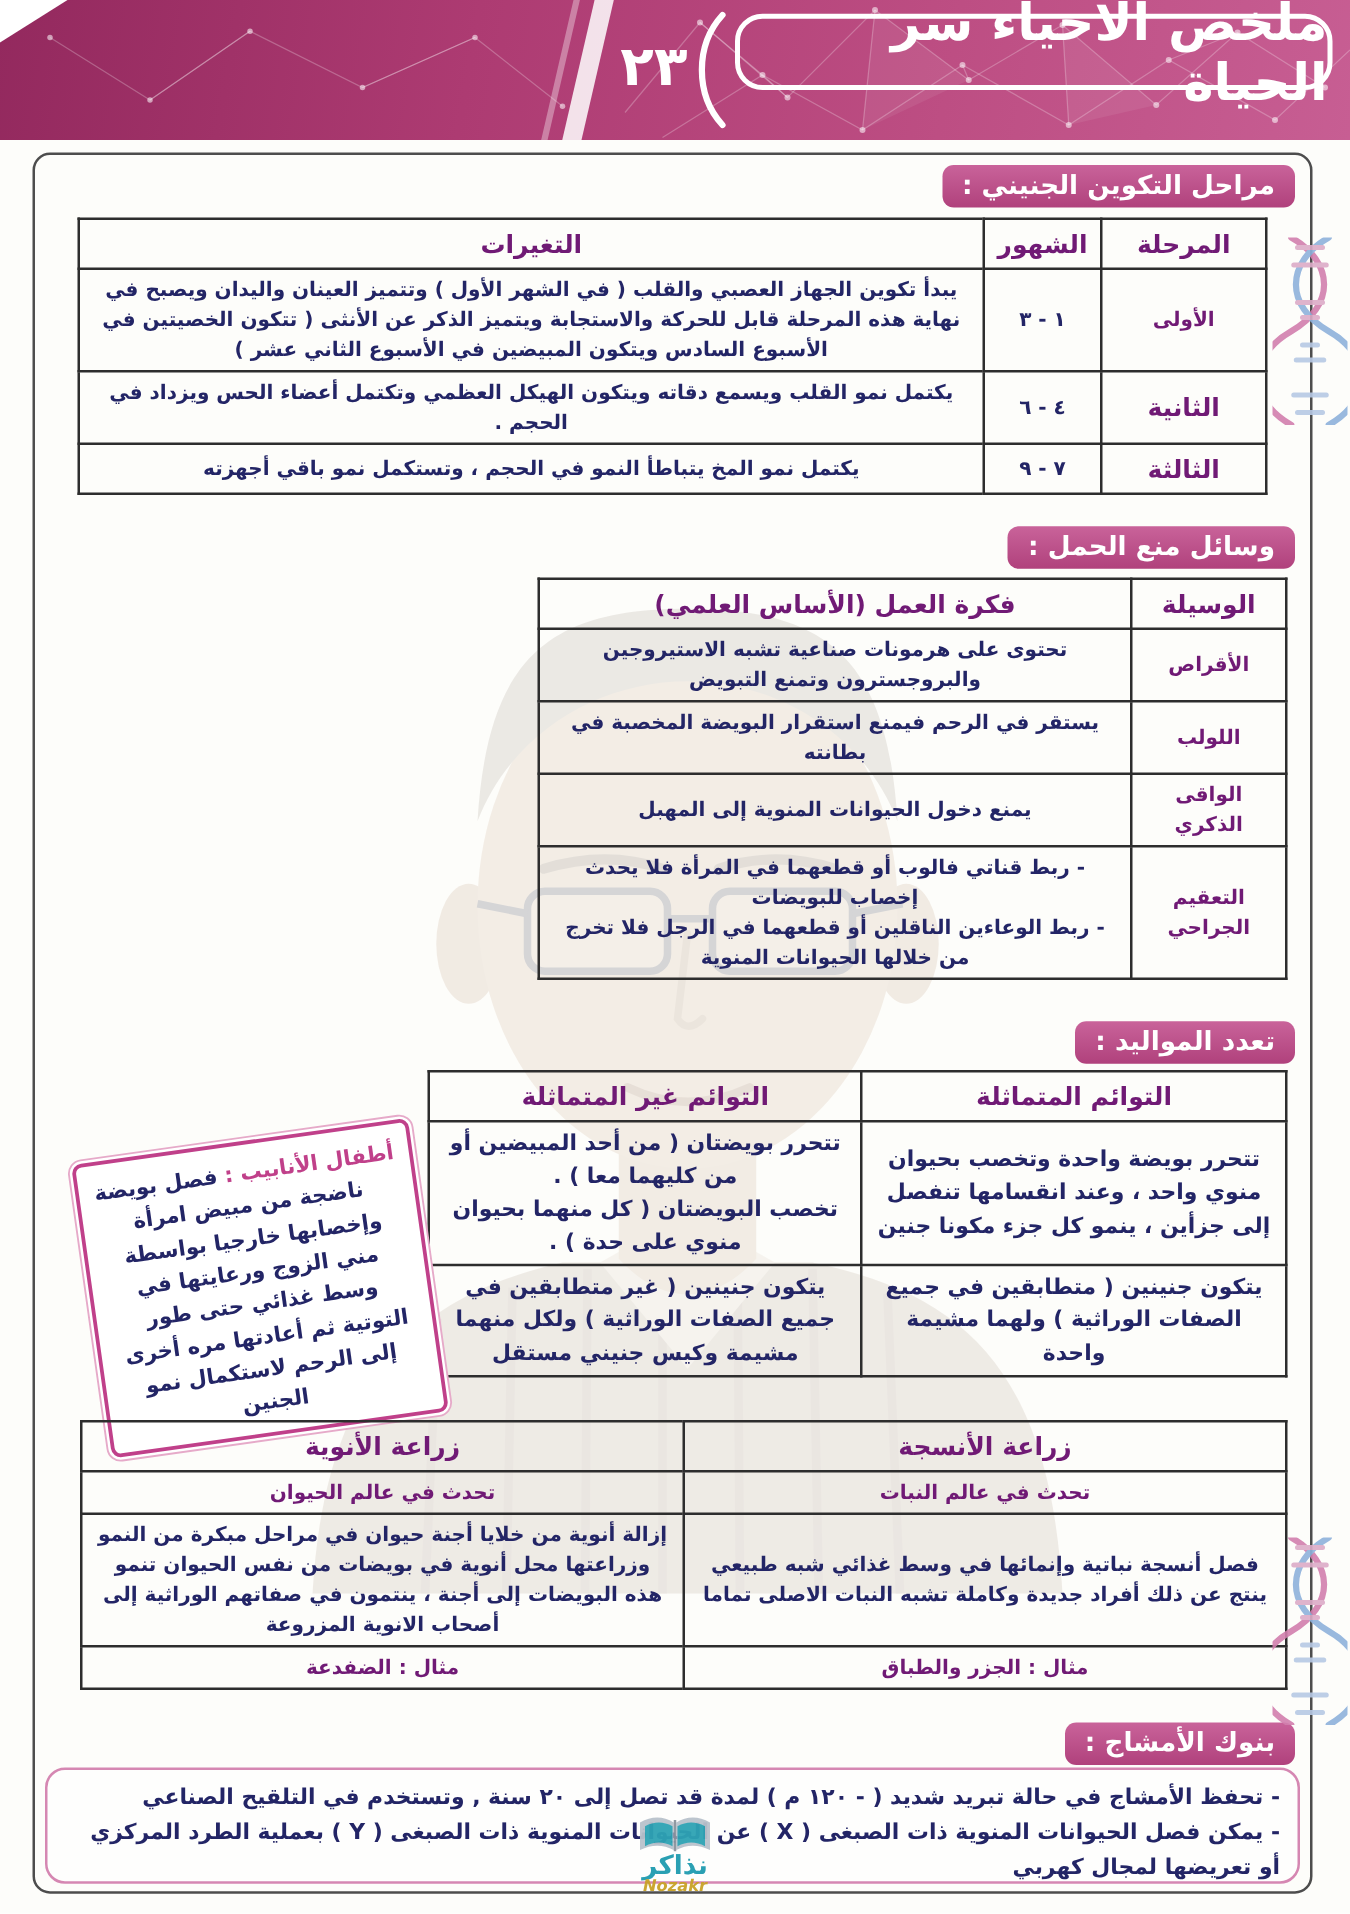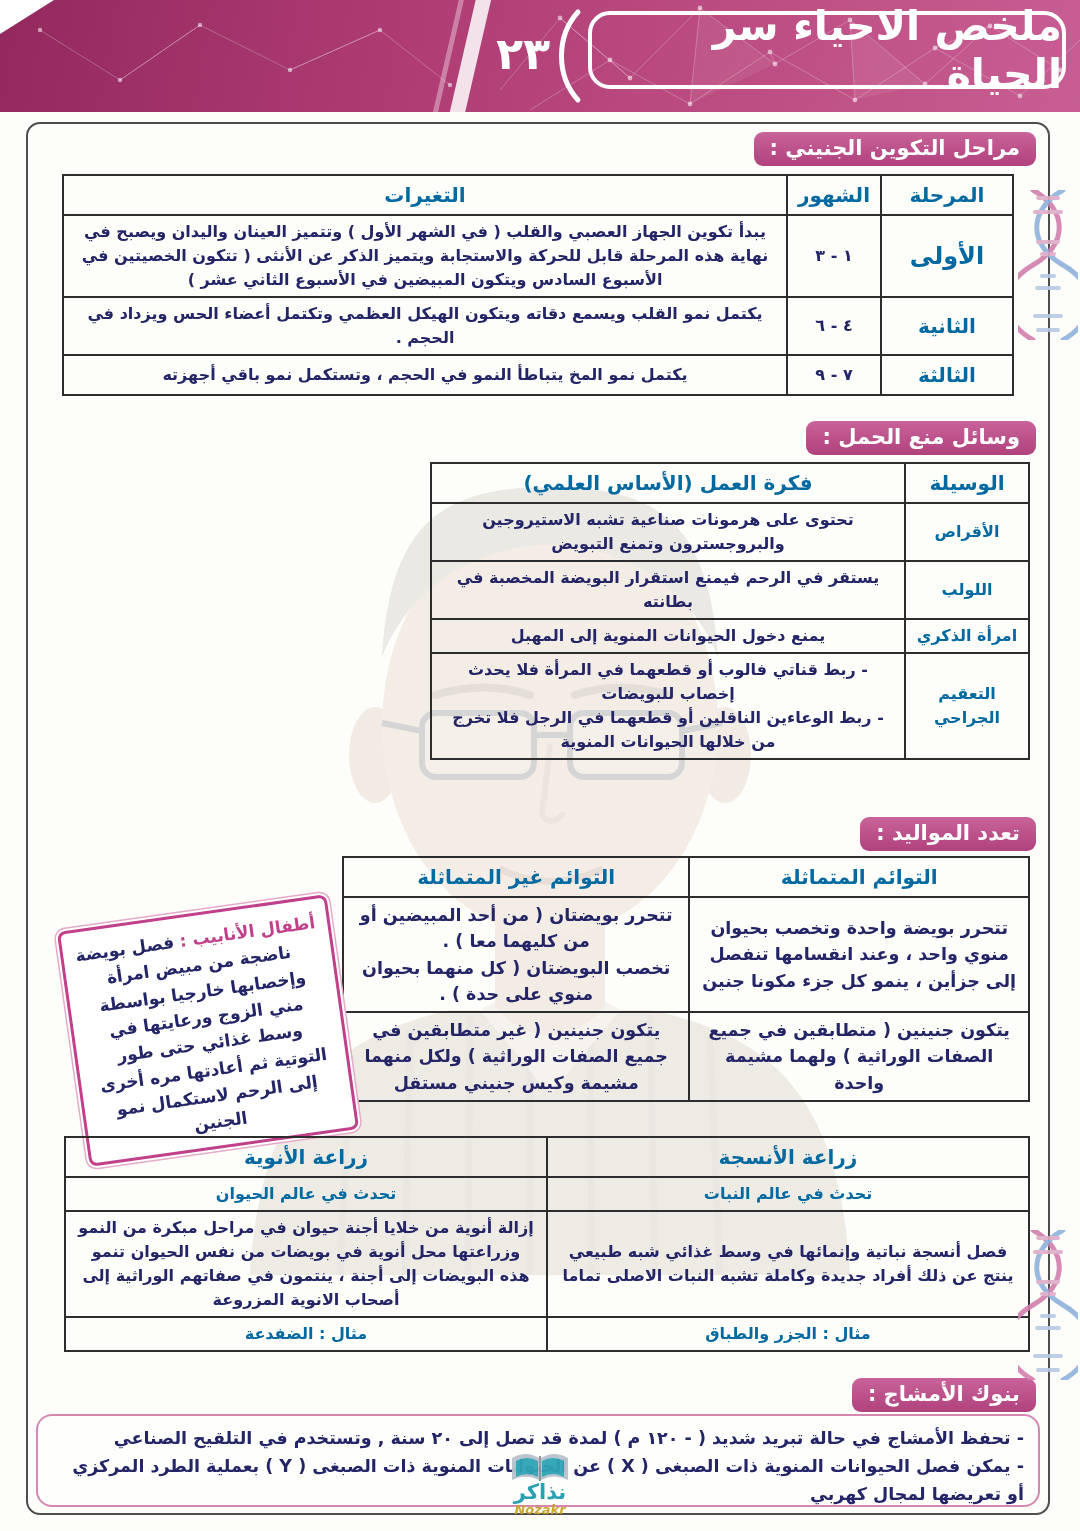--- a/index.html
+++ b/index.html
@@ -14,21 +14,21 @@
   .banner { position:absolute; top:0; left:0; width:1080px; height:112px;
     background:linear-gradient(100deg,#93295e 0%, #ad3b72 35%, #bd4e83 70%, #c75e93 100%);
     overflow:hidden; z-index:4; }
   .banner .pattern { position:absolute; top:0; left:0; }
   .banner .stripe { position:absolute; top:-25px; height:170px; width:15px;
     background:rgba(255,255,255,0.85); transform:rotate(13deg); left:462px; }
   .banner .stripe2 { position:absolute; top:-25px; height:170px; width:5px;
     background:rgba(255,255,255,0.35); transform:rotate(13deg); left:445px; }
   .corner-cut { position:absolute; top:0; left:0; width:0; height:0;
     border-top:34px solid #ffffff; border-right:54px solid transparent; z-index:5; }
-  .title-box { position:absolute; top:11px; right:14px; width:478px; height:78px;
+  .title-box { position:absolute; top:11px; right:14px; width:478px; height:61px;
     border:4px solid #ffffff; border-radius:22px;
     display:flex; align-items:center; justify-content:center; }
   .title-box .txt { color:#ffffff; font-size:41px; font-weight:bold; letter-spacing:1px; }
   .paren-svg { position:absolute; top:8px; right:498px; }
   .page-num { position:absolute; top:28px; right:530px; color:#ffffff;
     font-size:44px; font-weight:bold; }
 
   
   .frame { position:absolute; top:122px; left:26px; right:30px; bottom:16px;
     border:2.5px solid #4d4d4d; border-radius:14px; z-index:1; }
@@ -49,21 +49,21 @@
     font-weight:bold; font-size:21px; padding:4px 16px 6px; border-radius:9px;
     white-space:nowrap; z-index:2; }
 
   
   table.tbl { position:absolute; border-collapse:collapse; z-index:2;
     background:transparent; }
   .tbl th, .tbl td { border:2px solid #2d2d2d; text-align:center;
     vertical-align:middle; padding:4px 10px; font-weight:bold; line-height:1.5; }
   .tbl th { font-size:20px; }
   .tbl td { font-size:16px; }
-  .maroon { color:#0369a1;margin-top:16px; }
+  .maroon { color:#701a75;margin-top:16px; }
   .navy { color:#232566; }
   .pink-t { color:#c0408a; }
   .pre { white-space:pre-line; }
   .list-right { text-align:right; padding-right:12px;margin-top:21px; }
 
   .embryo-tbl { top:50px; right:34px; left:34px; }
   .contra-tbl { top:338px; right:18px; width:600px; }
   .twins-tbl  { top:732px; right:18px; width:688px; }
   .culture-tbl{ top:1012px; right:18px; left:36px; }
   .twins-tbl td { font-size:17.5px; line-height:1.5; }
@@ -180,21 +180,21 @@
       <span class="badge" style="top:8px; right:12px;text-align:right;">مراحل التكوين الجنيني :</span>
 
       <table class="tbl embryo-tbl">
         <tbody>
             <tr>
           <th class="maroon" style="width:132px">المرحلة</th>
           <th class="maroon" style="width:92px">الشهور</th>
           <th class="maroon">التغيرات</th>
         </tr>
         <tr>
-          <td class="maroon" style="font-size:24px">الأولى</td>
+          <td class="maroon" style="font-size:16px">الأولى</td>
           <td class="navy">١ - ٣</td>
           <td class="navy">يبدأ تكوين الجهاز العصبي والقلب ( في الشهر الأول ) وتتميز العينان واليدان ويصبح في نهاية هذه المرحلة قابل للحركة والاستجابة ويتميز الذكر عن الأنثى ( تتكون الخصيتين في الأسبوع السادس ويتكون المبيضين في الأسبوع الثاني عشر )</td>
         </tr>
         <tr>
           <td class="maroon" style="font-size:20px">الثانية</td>
           <td class="navy">٤ - ٦</td>
           <td class="navy">يكتمل نمو القلب ويسمع دقاته ويتكون الهيكل العظمي وتكتمل أعضاء الحس ويزداد في الحجم .</td>
         </tr>
         <tr>
           <td class="maroon" style="font-size:20px">الثالثة</td>
@@ -214,21 +214,21 @@
         </tr>
         <tr>
           <td class="maroon">الأقراص</td>
           <td class="navy">تحتوى على هرمونات صناعية تشبه الاستيروجين والبروجسترون وتمنع التبويض</td>
         </tr>
         <tr>
           <td class="maroon">اللولب</td>
           <td class="navy">يستقر في الرحم فيمنع استقرار البويضة المخصبة في بطانته</td>
         </tr>
         <tr>
-          <td class="maroon">امرأة الذكري</td>
+          <td class="maroon">الواقى الذكري</td>
           <td class="navy">يمنع دخول الحيوانات المنوية إلى المهبل</td>
         </tr>
         <tr>
           <td class="maroon">التعقيم الجراحي</td>
           <td class="navy pre list-right">- ربط قناتي فالوب أو قطعهما في المرأة فلا يحدث إخصاب للبويضات
 - ربط الوعاءين الناقلين أو قطعهما في الرجل فلا تخرج من خلالها الحيوانات المنوية</td>
         </tr>
       </tbody>
         </table>
 

